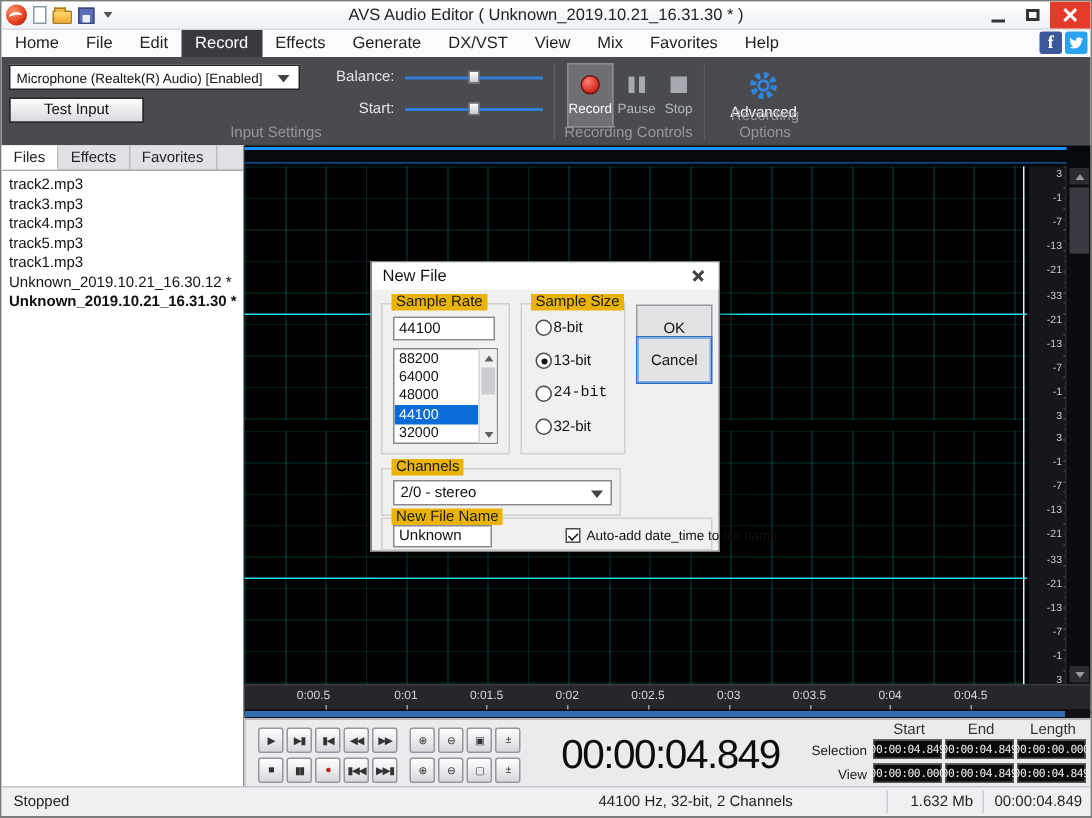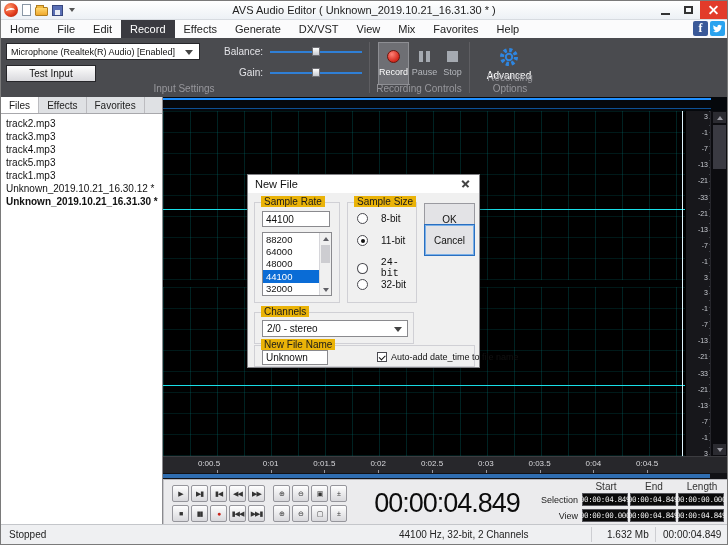--- a/index.html
+++ b/index.html
@@ -179,21 +179,21 @@
     border:1px solid #8a8a8e; display:flex; }
   .lb-items { flex:1; overflow:hidden; }
   .lb-item { font-size:9.5px; color:#111; height:12.4px; display:flex; align-items:center; padding:0 3px; }
   .lb-item.sel { background:#0a6cd6; color:#fff; }
   .lb-scroll { width:12px; background:#f0f0f0; border-left:1px solid #d6d6da; position:relative; }
   .lb-arrow { position:absolute; left:0; width:11px; height:11px; display:flex; align-items:center; justify-content:center; background:#f0f0f0; }
   .lb-up { top:0; } .lb-down { bottom:0; }
   .lb-tri-up { width:0; height:0; border-left:3px solid transparent; border-right:3px solid transparent; border-bottom:4px solid #606066; }
   .lb-tri-down { width:0; height:0; border-left:3px solid transparent; border-right:3px solid transparent; border-top:4px solid #606066; }
   .lb-thumb { position:absolute; left:1px; top:12px; width:9px; height:18px; background:#cdcdd1; }
-  .radio-row { position:absolute; left:9px; display:flex; align-items:center; gap:13px; font-size:10px; color:#111; }
+  .radio-row { position:absolute; left:9px; display:flex; align-items:center; gap:1px; font-size:10px; color:#111; }
   .radio { width:11px; height:11px; border-radius:50%; border:1px solid #4a4a50; background:#fff; position:relative; }
   .radio.checked::after { content:""; position:absolute; left:2.5px; top:2.5px; width:4px; height:4px;
     border-radius:50%; background:#111; }
   .dlg-btn { position:absolute; left:176px; width:51px; height:32px; background:#e3e3e6;
     border:1px solid #9a9aa0; font-size:10px; color:#111; display:flex; align-items:center; justify-content:center; }
   .dlg-ok { top:10px; }
   .dlg-cancel { top:31px; border:1px solid #2a6fc0; box-shadow:inset 0 0 0 1px #7ab0e8; }
   .ch-select { position:absolute; left:7px; top:7px; width:146px; height:17px; background:#fff;
     border:1px solid #8a8a8e; font-size:10px; color:#111; display:flex; align-items:center; padding:0 4px; }
   .ch-caret { position:absolute; right:5px; top:6px; width:0; height:0;
@@ -265,21 +265,21 @@
     </div>
     <div class="test-btn">Test Input</div>
     <div class="slider-row balance">
       <span class="lbl">Balance:</span>
       <div class="slider">
           <div class="track"></div>
           <div class="thumb"></div>
         </div>
     </div>
     <div class="slider-row gain">
-      <span class="lbl">Gain:</span>
+      <span class="lbl">Start:</span>
       <div class="slider">
           <div class="track"></div>
           <div class="thumb"></div>
         </div>
     </div>
     <div class="grp-label" style="left:0;width:366px;">Input Settings</div>
     <div class="rib-sep" style="left:368px;"></div>
 
     <div class="rec-btn">
       <div class="rec-dot"></div>
@@ -492,21 +492,21 @@
       </div>
       <div class="groupbox gb-ss">
         <span class="gb-label">Sample Size</span>
         <div id="ss-rows">
             <div class="radio-row" style="top: 10px;">
               <div class="radio"></div>
               <span>8-bit</span>
             </div>
             <div class="radio-row" style="top: 32px;">
               <div class="radio checked"></div>
-              <span>11-bit</span>
+              <span>13-bit</span>
             </div>
             <div class="radio-row" style="top: 54px; font-family: Liberation Mono, monospace;">
               <div class="radio"></div>
               <span>24-bit</span>
             </div>
             <div class="radio-row" style="top: 76px;">
               <div class="radio"></div>
               <span>32-bit</span>
             </div>
           </div>

